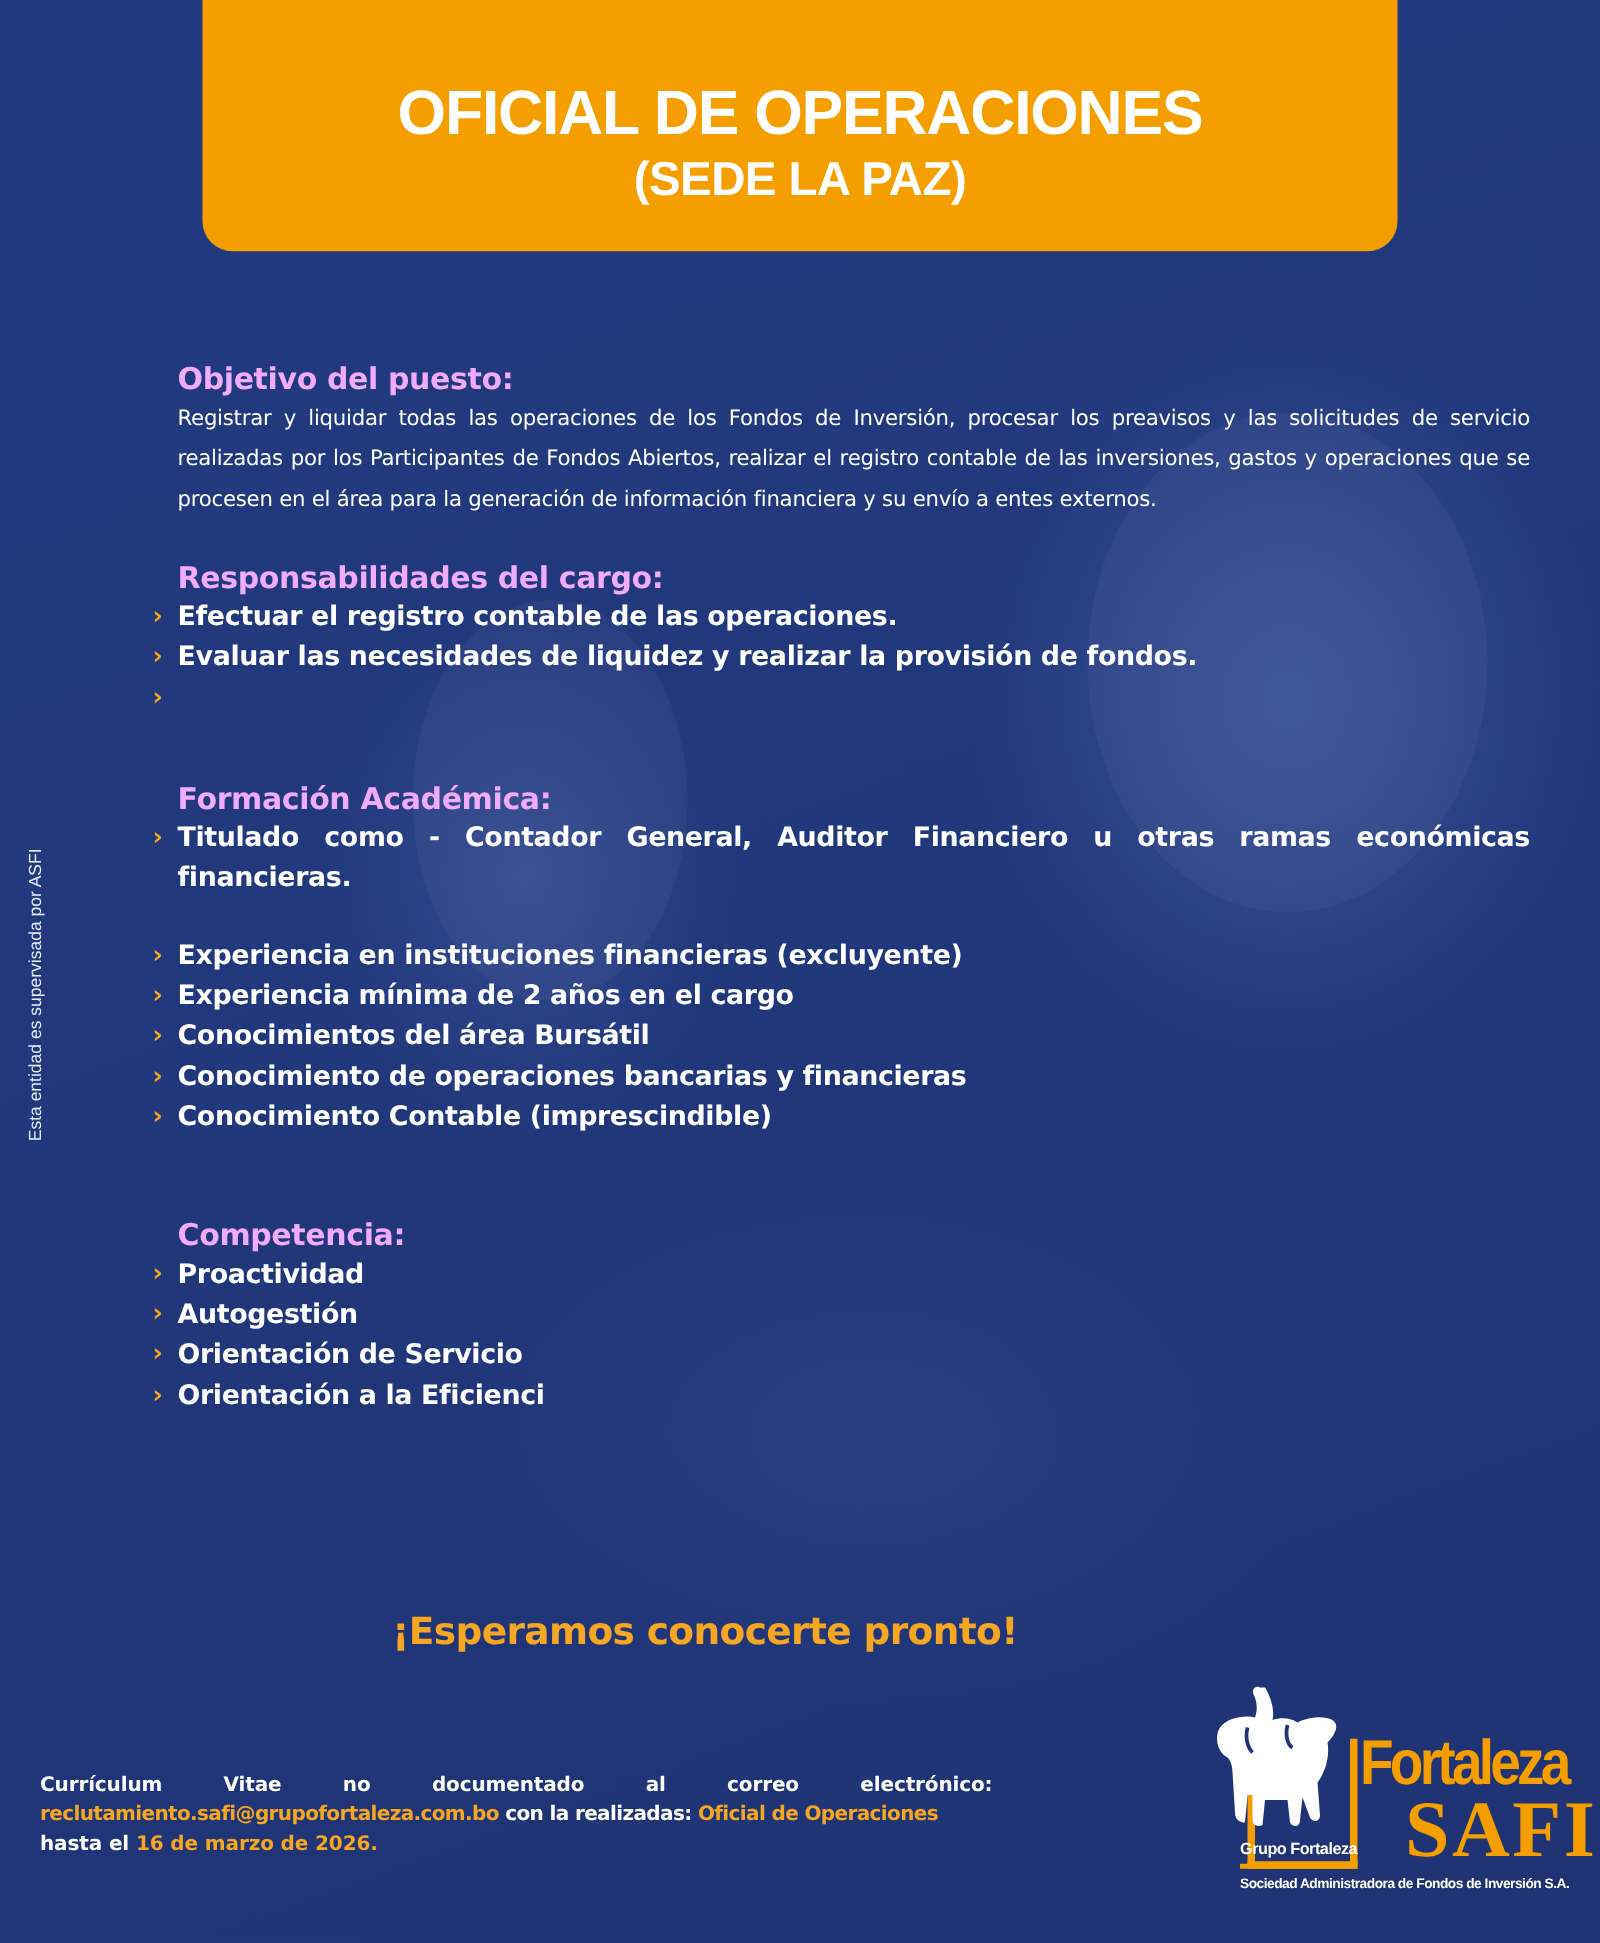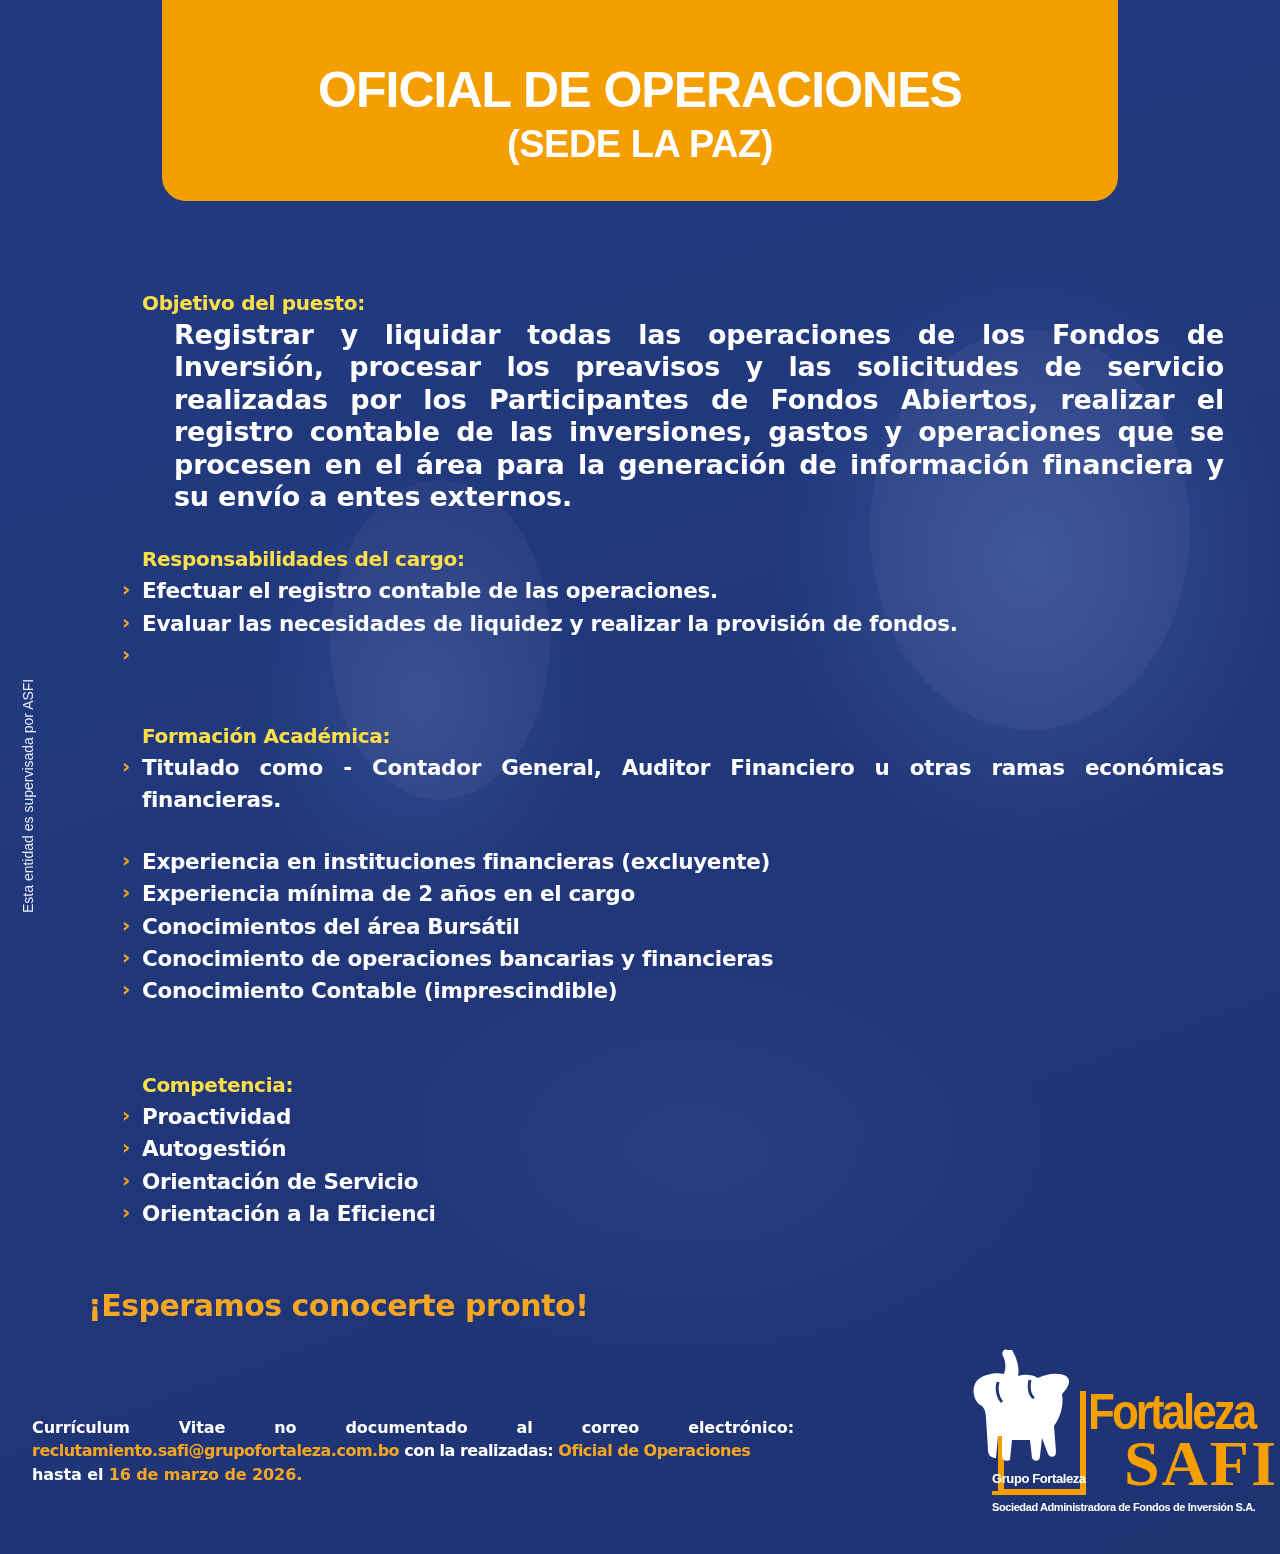--- a/index.html
+++ b/index.html
@@ -35,39 +35,39 @@
   }
   .header-subtitle {
     font-family: "Liberation Sans", sans-serif; font-weight: bold;
     font-size: 38px; letter-spacing: -0.5px; line-height: 52px; color: #fff;
   }
   .content {
     position: absolute; left: 142px; top: 287px; width: 1082px;
   }
   .section { margin-bottom: 0; }
   .section-title {
-    color: #fde047; font-weight: bold; font-size: 20px; line-height: 32px;
+    color: #f0abfc; font-weight: bold; font-size: 24px; line-height: 32px;
     letter-spacing: -0.3px;
   }
   .para {
-    font-weight: bold; font-size: 27px; line-height: 32.4px;
-    text-align: justify; text-align-last: left; letter-spacing: -0.2px; margin-left: 32px;
+    font-weight: normal; font-size: 17px; line-height: 32.4px;
+    text-align: justify; text-align-last: left; letter-spacing: -0.2px;
   }
   ul.items { list-style: none; }
   ul.items li {
     position: relative; font-weight: bold; font-size: 21.5px; line-height: 32.2px;
     letter-spacing: -0.3px;
   }
   ul.items li.justify { text-align: justify; text-align-last: left; }
   .bullet {
     position: absolute; left: -20px; top: -2px; color: #f5a623;
     font-weight: bold; font-size: 20px;
   }
   .closing {
-    position: absolute; left: 0; width: 1040px; top: 1288px; text-align: left;
+    position: absolute; left: 0; width: 1040px; top: 1288px; text-align: center;
     padding-left: 88px;
     color: #f5a623; font-weight: bold; font-size: 30px; letter-spacing: -0.5px;
   }
   .footer-note {
     position: absolute; left: 32px; top: 1416px; width: 762px;
     font-weight: bold; font-size: 16px; line-height: 23.4px;
     text-align: justify; text-align-last: left; letter-spacing: -0.1px;
   }
   .footer-line2 {
     display: flex; justify-content: space-between;

